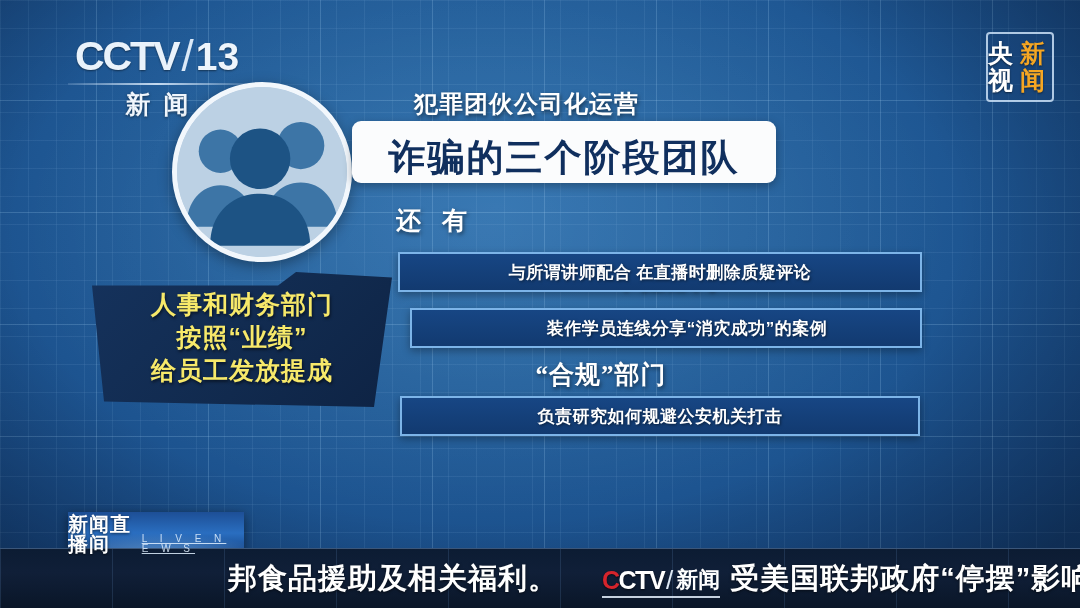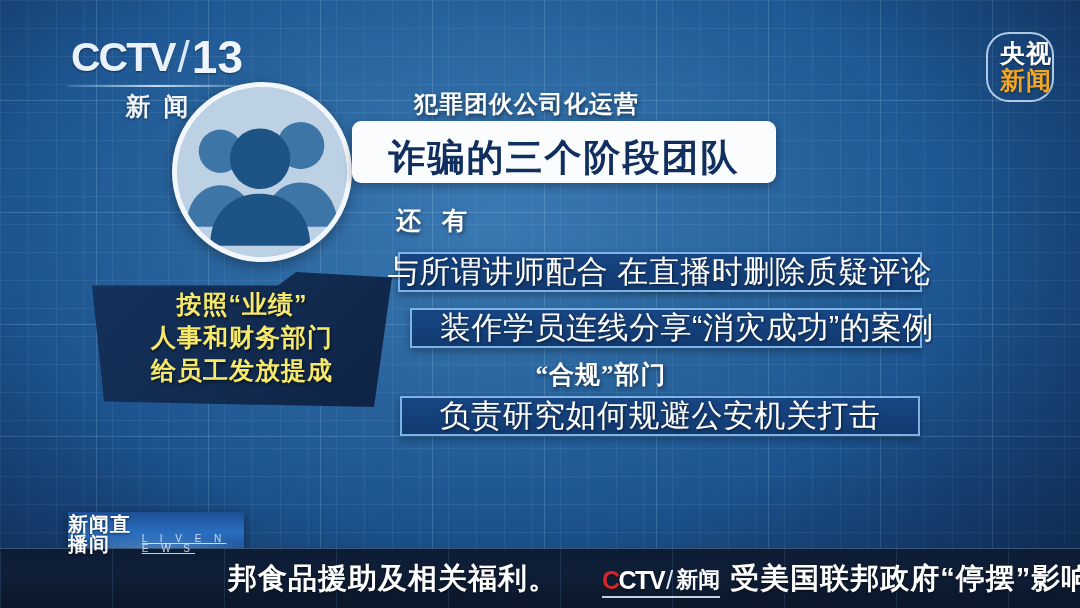--- a/index.html
+++ b/index.html
@@ -51,40 +51,40 @@
     color:#e9f2fb;
     text-shadow:0 1px 2px rgba(0,0,0,.45);
     line-height:1;
   }
   .cctv-slash {
     font-size:44px; color:#dbe9f7; font-weight:300;
     margin:0 2px 0 3px; line-height:1;
   }
   .cctv-13 {
     font-family:"Liberation Sans",sans-serif;
-    font-weight:bold; font-size:46px; color:#eef5fc;
+    font-weight:bold; font-size:39px; color:#eef5fc;
     line-height:1; text-shadow:0 1px 2px rgba(0,0,0,.45);
   }
   .cctv-underline {
     width:178px; height:2px; margin:5px auto 3px;
     background:linear-gradient(to right, rgba(210,230,250,.15), rgba(225,240,255,.85), rgba(210,230,250,.15));
   }
   .cctv-cn {
     font-size:25px; color:#f0f6fc; font-weight:bold;
     letter-spacing:13px; text-indent:13px;
     text-shadow:0 1px 3px rgba(0,0,0,.5);
   }
 
   
   .yangshi-badge {
     position:absolute; right:26px; top:32px;
-    width:68px; height:70px; border-radius:23px;
+    width:68px; height:70px; border-radius:4px;
     border:2px solid rgba(215,235,255,.80);
-    display:flex; flex-direction:column;
-    align-items:flex-end; justify-content:center;
+    display:flex; flex-direction:row;
+    align-items:center; justify-content:center;
     background:rgba(25,70,125,.30);
   }
   .yangshi-badge .l1 {
     font-size:25px; font-weight:bold; color:#ffffff;
     letter-spacing:1px; line-height:1.08;
     text-shadow:0 1px 2px rgba(0,0,0,.5);
   }
   .yangshi-badge .l2 {
     font-size:25px; font-weight:bold; color:#f5a623;
     letter-spacing:1px; line-height:1.08;
@@ -159,21 +159,21 @@
 
   .bar {
     position:absolute;
     height:40px;
     background:linear-gradient(to bottom,#174684 0%,#123a70 100%);
     border:2px solid #7cb4e8;
     display:flex; align-items:center; justify-content:center;
     box-shadow:0 3px 8px rgba(0,0,0,.32);
   }
   .bar .t {
-    font-size:31px; font-weight:normal; color:#ffffff;
+    font-size:17px; font-weight:bold; color:#ffffff;
     letter-spacing:.5px;
     text-shadow:1px 1px 3px rgba(0,0,0,.55);
     white-space:nowrap;
   }
   .bar.b1 { left:398px; top:252px; width:524px; }
   .bar.b2 { left:410px; top:308px; width:512px;padding-left:42px; }
   .bar.b3 { left:400px; top:396px; width:520px; }
 
   
   .program-bug {
@@ -301,22 +301,22 @@
     </svg>
   </div>
 
   <div class="kicker">犯罪团伙公司化运营</div>
   <div class="title-box">
     <span class="t">诈骗的三个阶段团队</span>
   </div>
 
   <div class="yellow-banner"></div>
   <div class="yellow-text">
+    <div>人事和财务部门</div>
     <div>按照“业绩”</div>
-    <div>人事和财务部门</div>
     <div>给员工发放提成</div>
   </div>
 
   <div class="still-have">还 有</div>
 
   <div class="sec-head h1">中控部门</div>
   <div class="bar b1">
     <span class="t">与所谓讲师配合 在直播时删除质疑评论</span>
   </div>
   <div class="bar b2">

